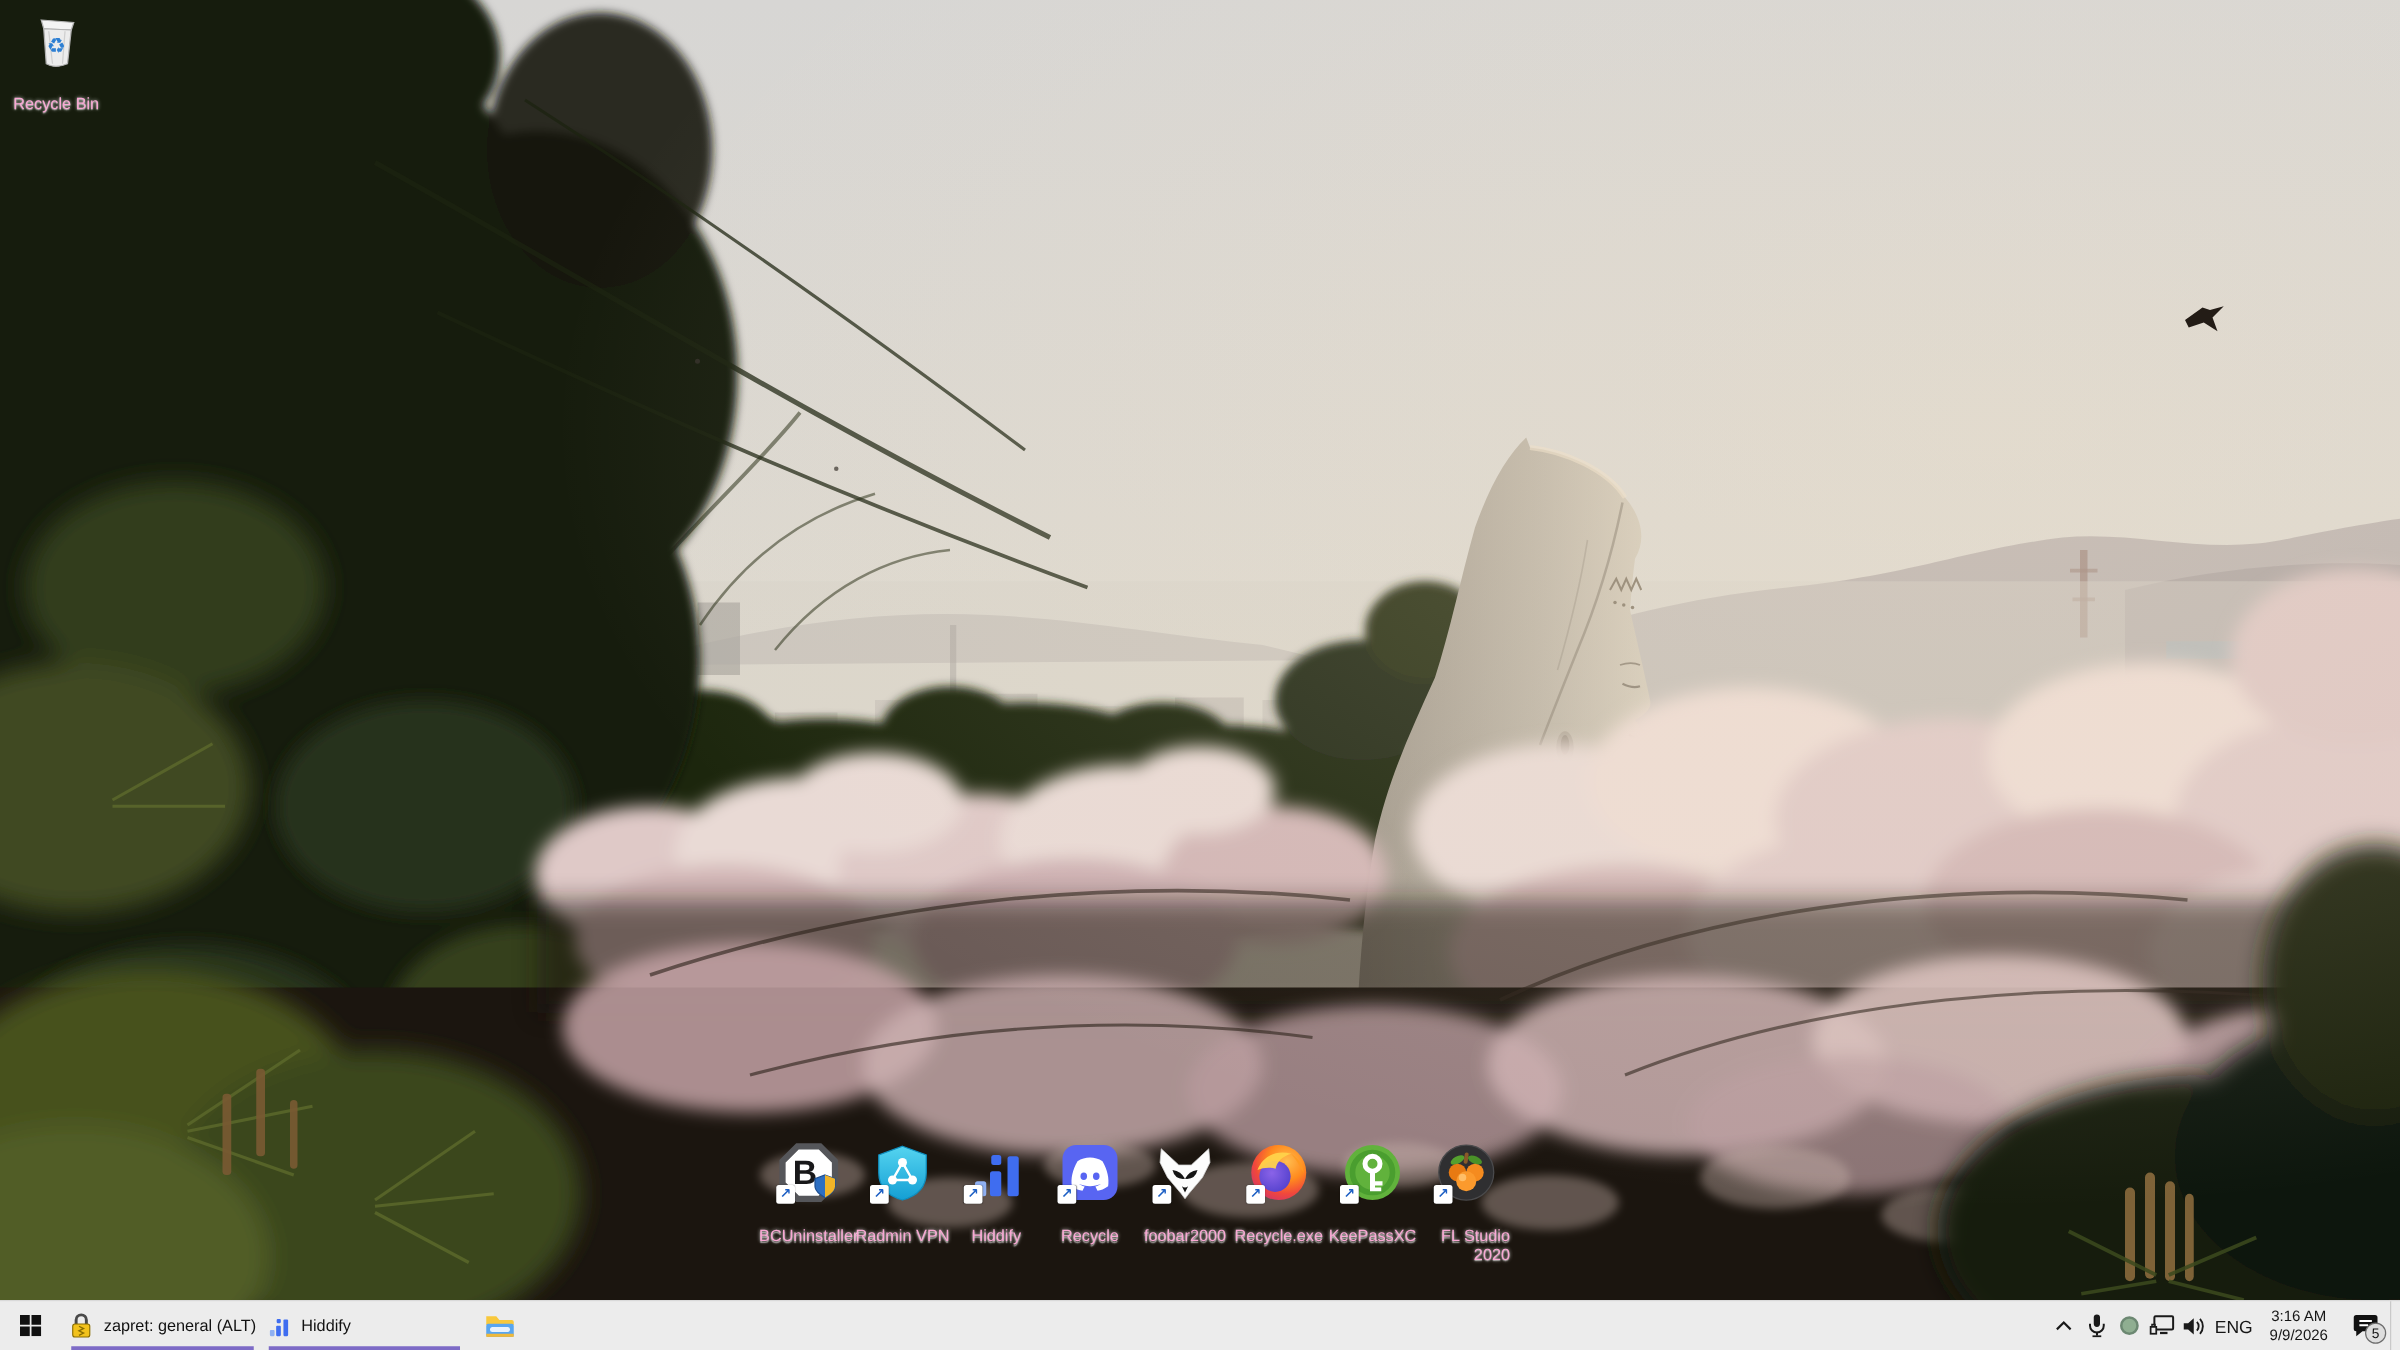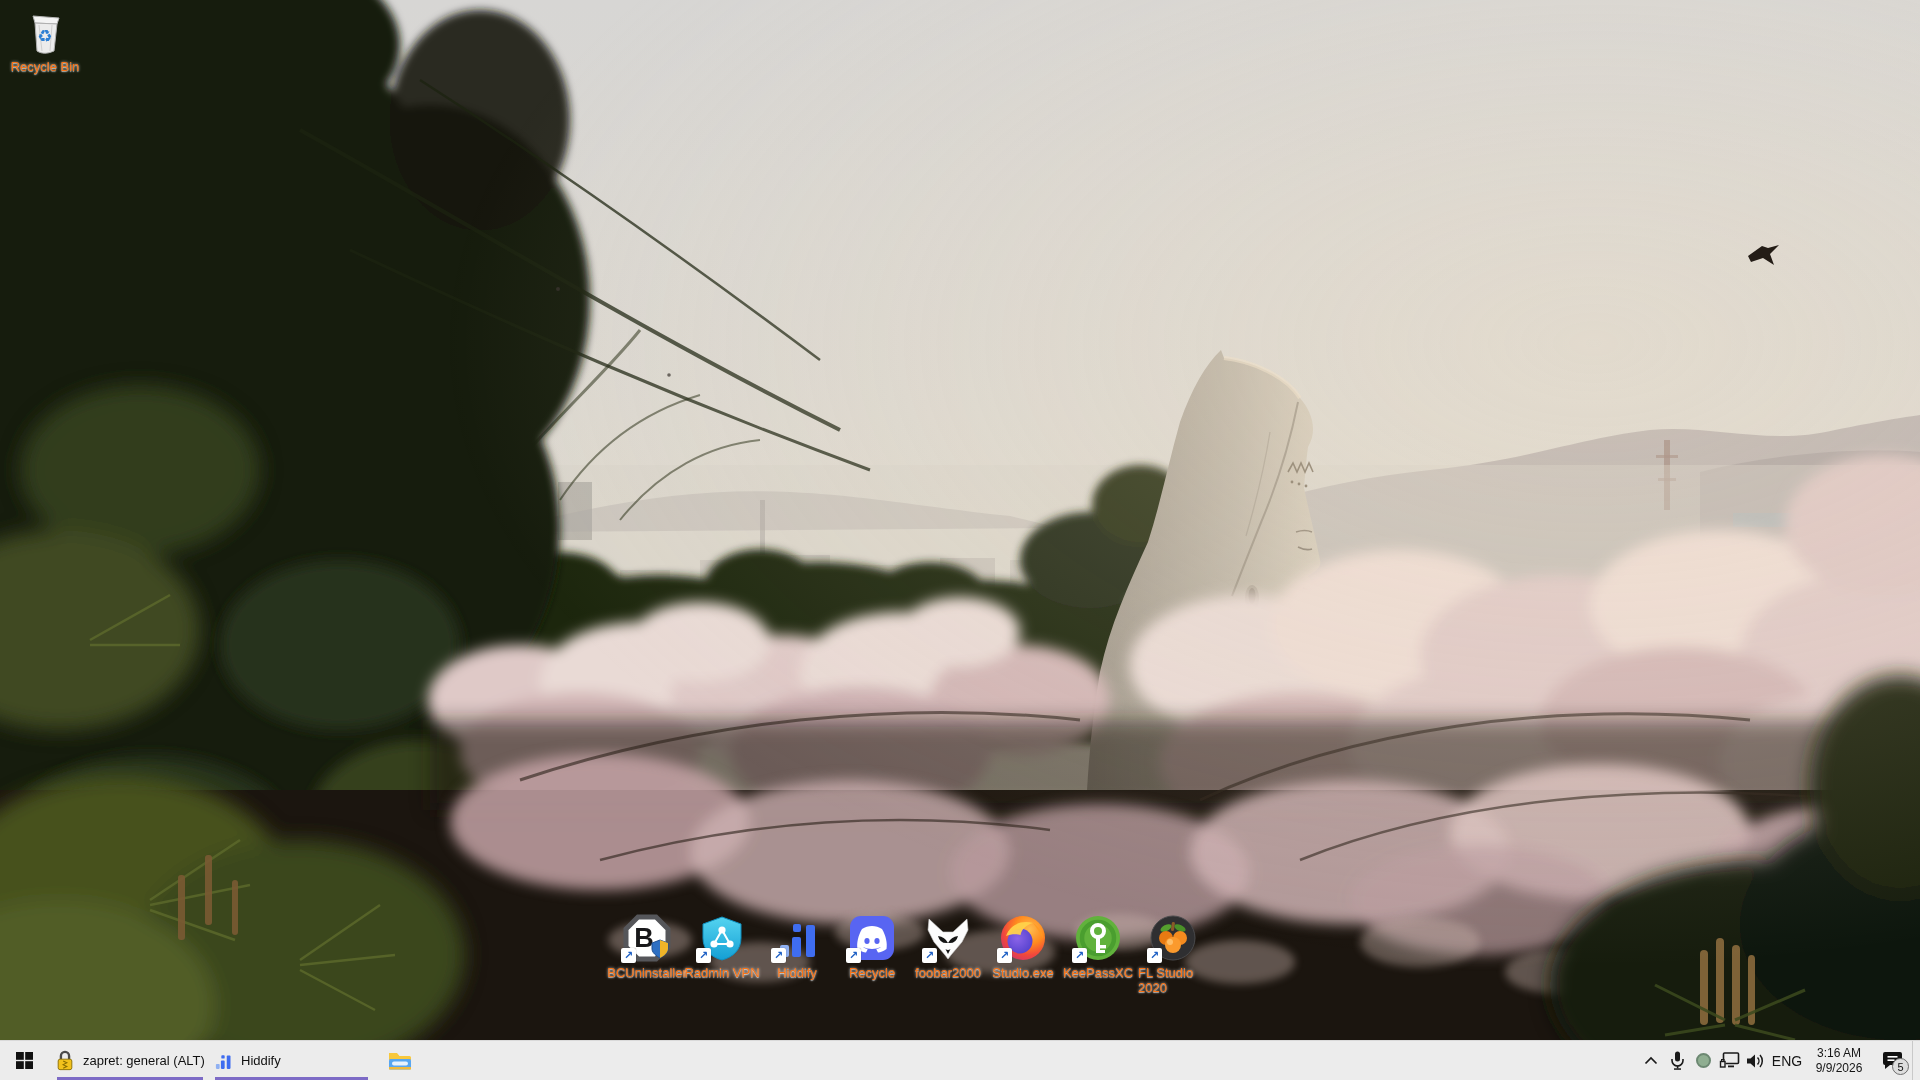--- a/index.html
+++ b/index.html
@@ -8,21 +8,21 @@
           font-family:"Liberation Sans","DejaVu Sans",sans-serif;-webkit-font-smoothing:antialiased;}
   
   #wallpaper{position:absolute;left:0;top:0;width:1920px;height:1040px;display:block;}
   
   .dicon{position:absolute;width:90px;display:flex;flex-direction:column;align-items:center;cursor:default;}
   .dicon-img{position:relative;width:48px;height:48px;}
   .dicon-img svg{display:block;}
   .sc-arrow{position:absolute;left:-2px;bottom:-1px;width:15px;height:15px;background:#fff;border-radius:2px;
             box-shadow:0 0 1px rgba(0,0,0,.55);display:flex;align-items:center;justify-content:center;
             color:#1d5fc4;font-size:11px;font-weight:bold;line-height:1;}
-  .dicon-label{margin-top:4px;font-size:13px;line-height:1.15;color:#f97316;text-align:left;max-width:88px;
+  .dicon-label{margin-top:20px;font-size:13px;line-height:1.15;color:#f9a8d4;text-align:right;max-width:88px;
                text-shadow:0 0 3px rgba(255,255,255,.85),0 1px 1px rgba(255,255,255,.6);}
   .dicon-label.two{max-width:70px;}
   
   #taskbar{position:absolute;left:0;bottom:0;width:1920px;height:40px;background:#ececec;
            border-top:1px solid #d9d9d9;display:flex;align-items:stretch;}
   #taskbar button{background:none;border:none;padding:0;margin:0;font-family:inherit;cursor:default;}
   .start{width:48px;display:flex;align-items:center;justify-content:center;}
   .tb-item{position:relative;display:flex;align-items:center;gap:8px;padding:0 10px;height:100%;}
   .tb-item .tb-label{font-size:13px;color:#111;white-space:nowrap;overflow:hidden;text-overflow:ellipsis;}
   .tb-item.active::after{content:"";position:absolute;left:2px;right:2px;bottom:0;height:3px;background:#7d6bc6;}
@@ -373,21 +373,21 @@
   <div class="dicon" style="left:978px;top:914px">
     <div class="dicon-img">
       <svg width="48" height="48" viewBox="0 0 48 48">
         <circle cx="24" cy="24" r="22" fill="url(#fxA)"></circle>
         <circle cx="21" cy="27" r="12.5" fill="url(#fxB)"></circle>
         <path d="M7,22 C11,11 22,5.5 34,9 C27,11 22.5,15.5 21.5,21 C17.5,19.5 11.5,20 7,22 Z" fill="#ffd24a" opacity=".95"></path>
         <path d="M34,9 C40,13 44,19 44,25 C41,18 37,13 34,9 Z" fill="#ff9a1f" opacity=".8"></path>
       </svg>
       <div class="sc-arrow">↗</div>
     </div>
-    <div class="dicon-label">Studio.exe</div>
+    <div class="dicon-label">Recycle.exe</div>
   </div>
 
   <div class="dicon" style="left:1053px;top:914px">
     <div class="dicon-img">
       <svg width="48" height="48" viewBox="0 0 48 48">
         <circle cx="24" cy="24" r="22" fill="#61b23c"></circle>
         <circle cx="24" cy="24" r="16" fill="none" stroke="#4a9e2f" stroke-width="4.5"></circle>
         <circle cx="24" cy="17" r="6" fill="none" stroke="#fff" stroke-width="4"></circle>
         <rect x="22" y="23" width="4" height="16" fill="#fff"></rect>
         <rect x="26" y="31" width="6" height="3.4" fill="#fff"></rect>

